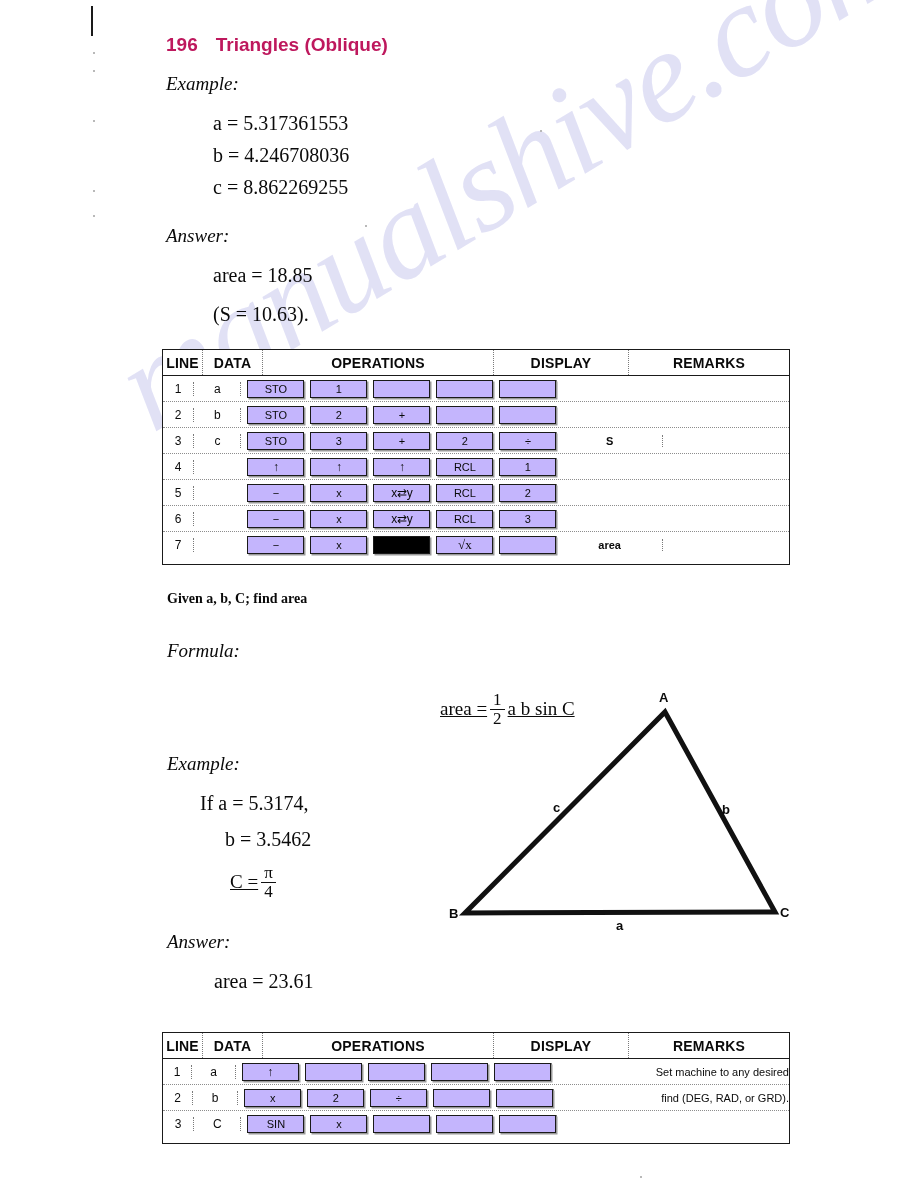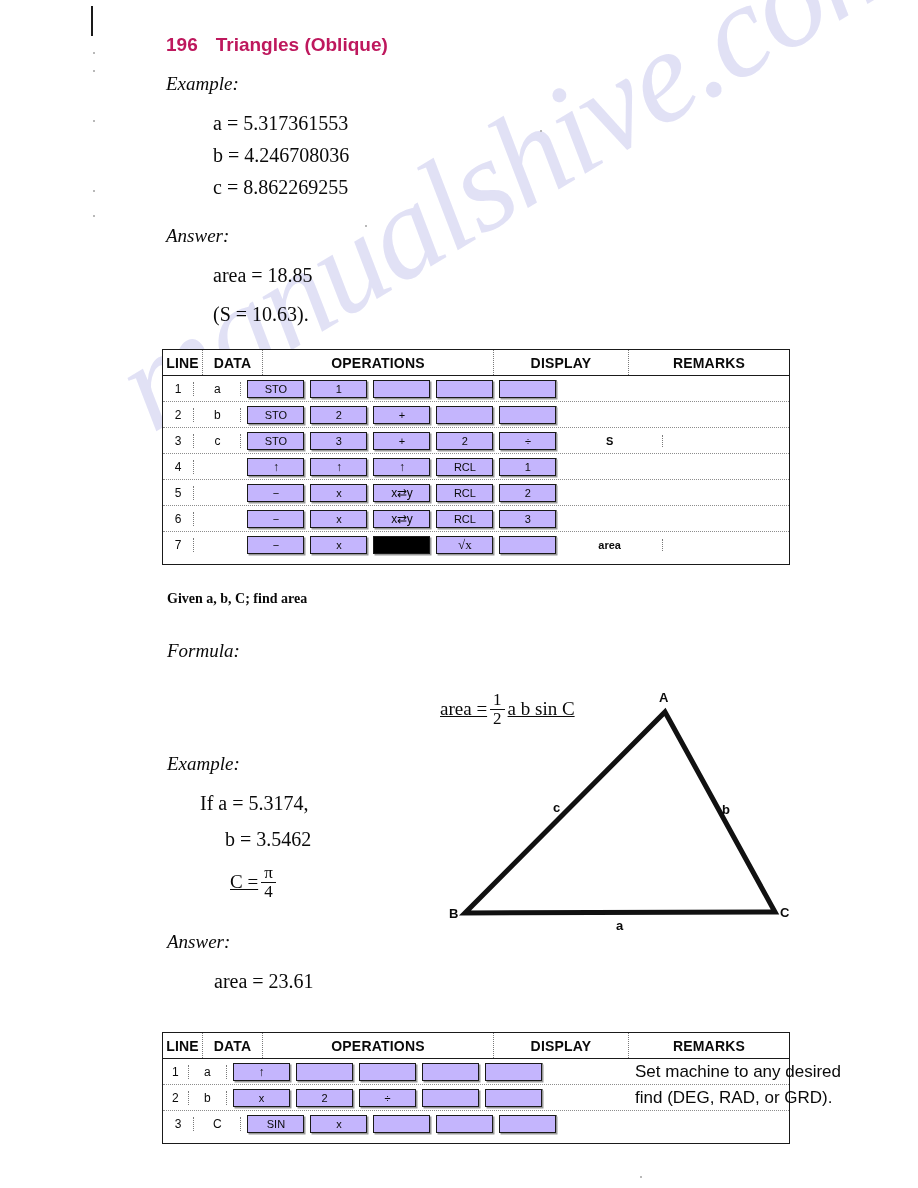--- a/index.html
+++ b/index.html
@@ -148,21 +148,21 @@
     display:flex; align-items:center; justify-content:center;
     font-family:"Liberation Sans", sans-serif;
     font-size:11px;
     font-weight:bold;
     color:#0a0a0a;
   }
   .kt .body-row .c-remarks {
     display:flex; align-items:center;
     padding-left:6px;
     font-family:"Liberation Sans", sans-serif;
-    font-size:17px;
+    font-size:11px;
     color:#0a0a0a;
     white-space:nowrap;
   }
   .kt .ops-row {
     display:flex;
     align-items:center;
     gap:6px;
     padding-left:6px;
   }
   .key {

